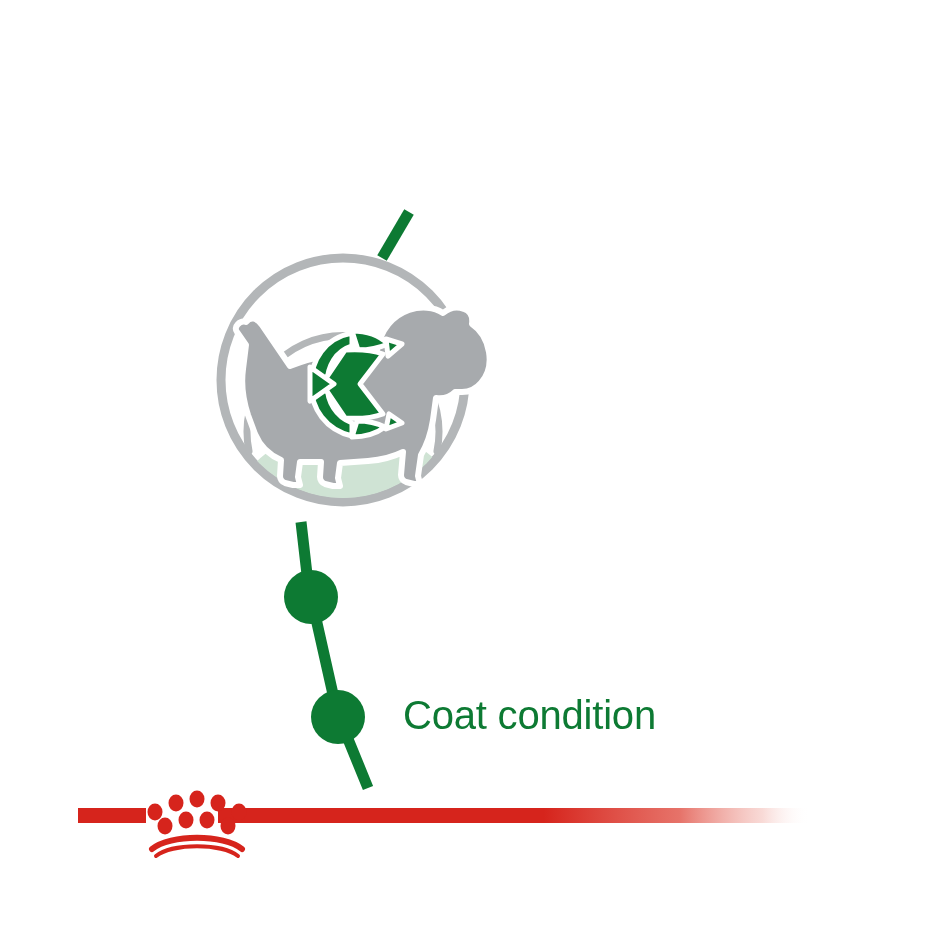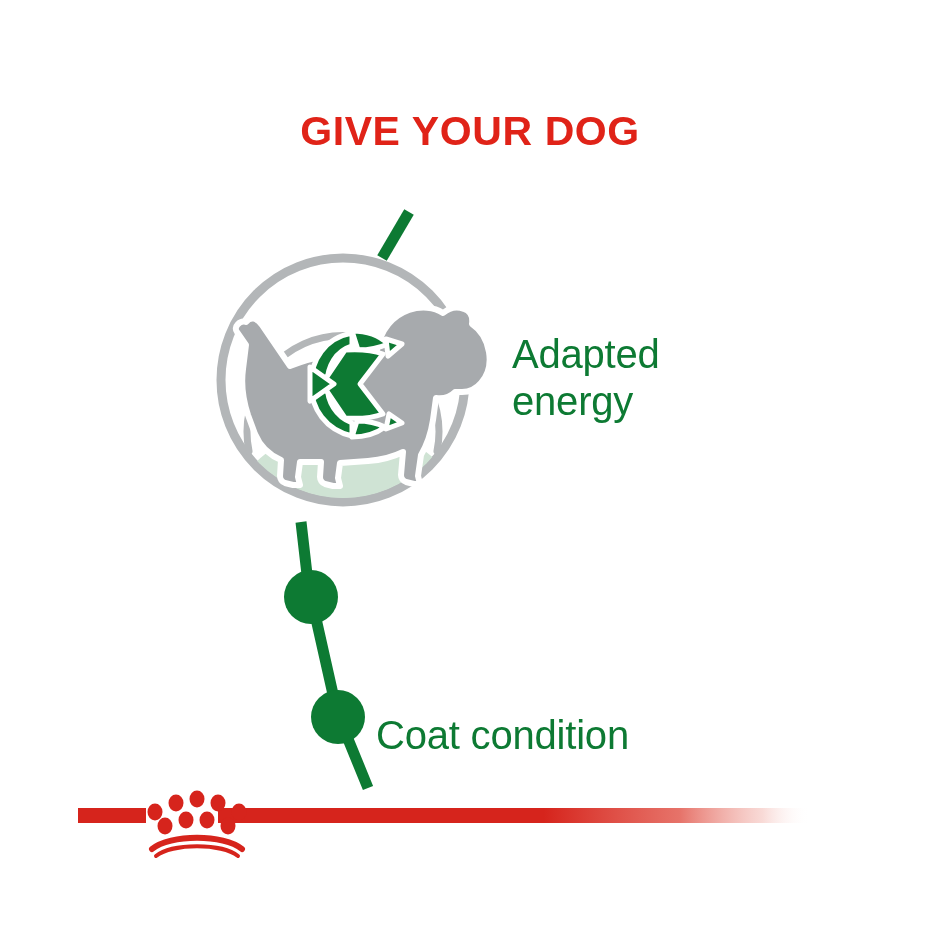--- a/index.html
+++ b/index.html
@@ -48,39 +48,38 @@
     color: #0d7a33;
     font-family: "Liberation Sans", sans-serif;
     font-weight: normal;
     font-size: 40px;
     line-height: 47px;
     letter-spacing: -0.2px;
     white-space: pre-line;
   }
   #label-energy       { left: 512px; top: 331px; }
   #label-palatability { left: 360px; top: 572px; }
-  #label-coat         { left: 376px; top: 692px; margin-top: 20px; }
+  #label-coat         { left: 403px; top: 692px; }
 
   
   #art {
     position: absolute;
     left: 0;
     top: 0;
     width: 940px;
     height: 940px;
     display: block;
   }
 </style>
 </head>
 <body>
 
 <div id="poster">
 
   <div class="headline">
-    <span class="line">GIVE YOUR DOG</span>
   </div>
 
   <svg id="art" viewBox="0 0 940 940">
 
     <defs>
       <linearGradient id="barFade" x1="0" y1="0" x2="1" y2="0">
         <stop offset="0" stop-color="#d6241c" stop-opacity="1"></stop>
         <stop offset="0.55" stop-color="#d6241c" stop-opacity="1"></stop>
         <stop offset="0.78" stop-color="#e25a4f" stop-opacity="0.85"></stop>
         <stop offset="0.92" stop-color="#f2b5ae" stop-opacity="0.5"></stop>
@@ -198,19 +197,17 @@
         <ellipse cx="186" cy="820" rx="7.5" ry="8.5"></ellipse>
         <ellipse cx="207" cy="820" rx="7.5" ry="8.5"></ellipse>
         <ellipse cx="228" cy="826" rx="7.5" ry="8.5"></ellipse>
 
         <path d="M 152 849 C 170 834 224 834 242 849" fill="none" stroke="#d6241c" stroke-width="6" stroke-linecap="round"></path>
         <path d="M 156 856 C 172 843 222 843 238 856" fill="none" stroke="#d6241c" stroke-width="4" stroke-linecap="round"></path>
       </g>
     </g>
   </svg>
 
-  <div class="benefit-label" id="label-energy">Adapted
-energy</div>
 
 
   <div class="benefit-label" id="label-coat">Coat condition</div>
 
 </div>
 
 </body></html>

